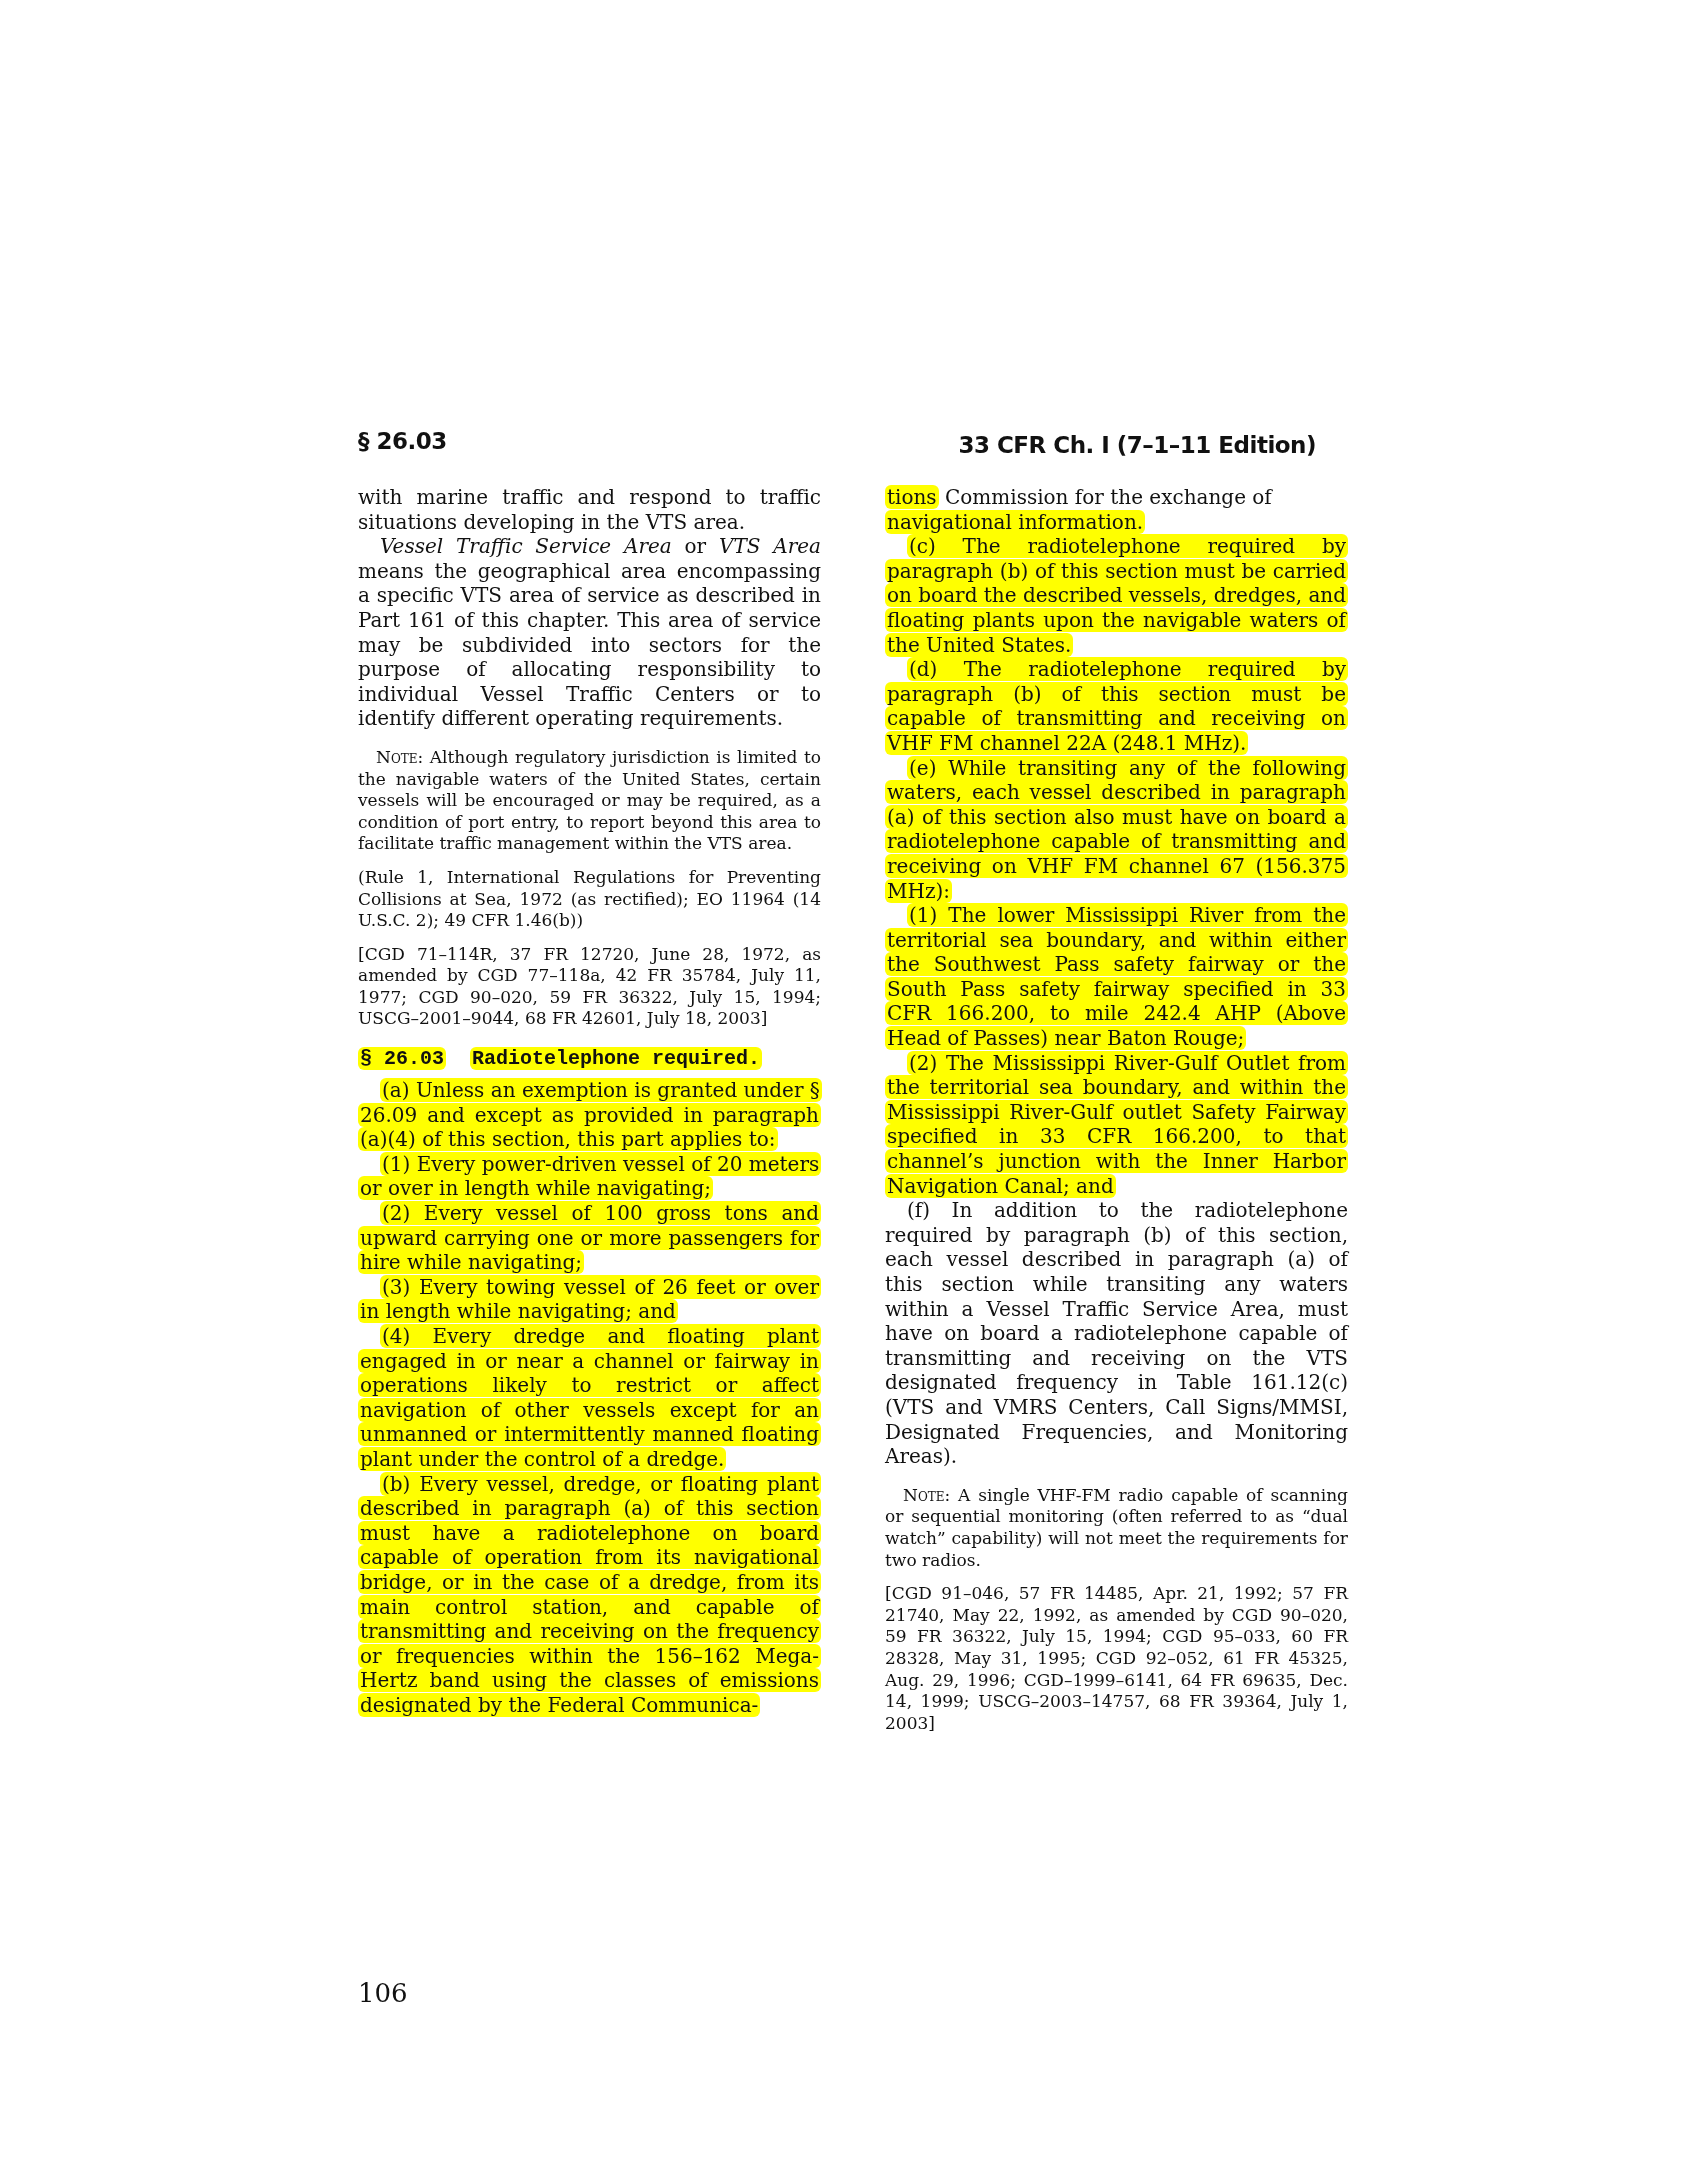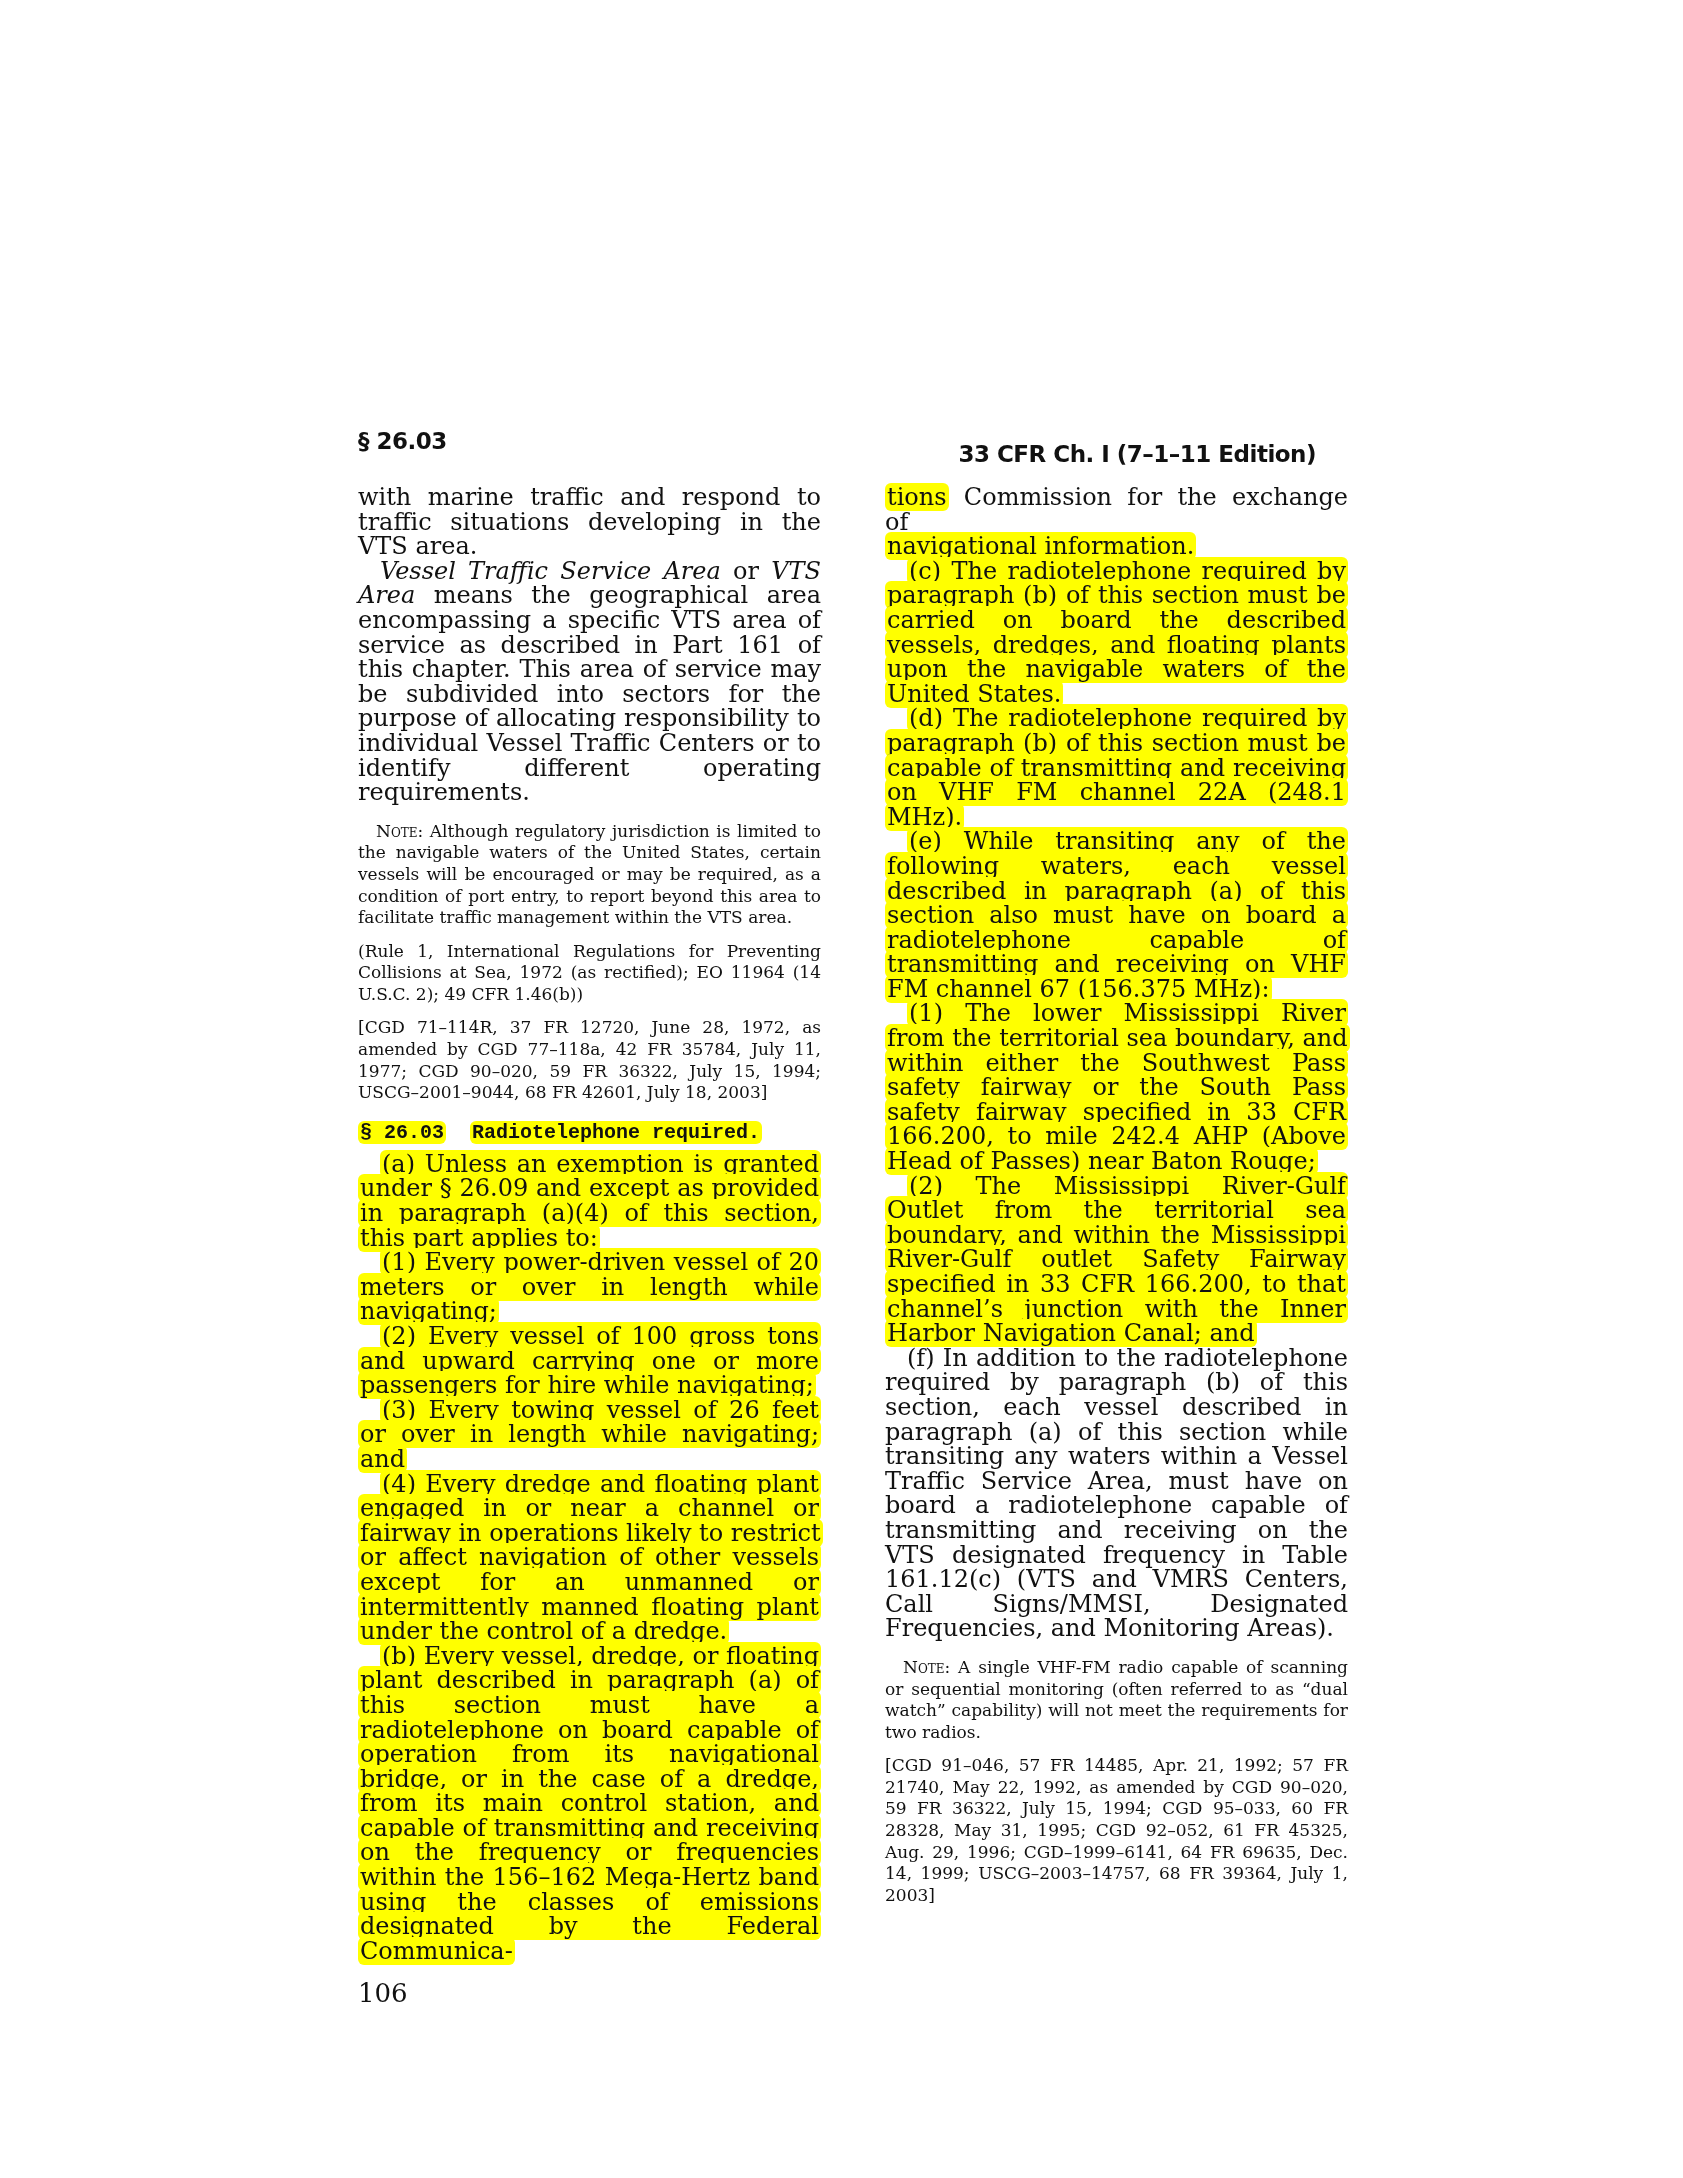--- a/index.html
+++ b/index.html
@@ -1,26 +1,26 @@
 <!DOCTYPE html>
 <html><head>
 <meta charset="utf-8">
 <style>
   html, body { margin: 0; padding: 0; background: #ffffff; }
   body { width: 1683px; height: 2178px; position: relative; overflow: hidden;
          font-family: "DejaVu Serif", "Liberation Serif", serif; color: #111; }
   .page { position: absolute; left: 358px; top: 428px; width: 958px; }
   .running-head { position: relative; height: 34px; font-family: "DejaVu Sans", "Liberation Sans", sans-serif; font-weight: bold; font-size: 23px; letter-spacing: -0.5px; }
   .rh-left { position: absolute; left: 0; top: 0; }
-  .rh-right { position: absolute; right: 0; top: 13px; }
+  .rh-right { position: absolute; right: 0; top: 4px; }
   .cols { position: absolute; top: 57px; left: 0; width: 958px; }
   .col { position: absolute; top: 0; width: 463px; }
   .col.left { left: 0; }
   .col.right { left: 495px; margin-left: 32px; }
-  .p { font-size: 24px; line-height: 24.6px; text-align: justify; margin: 0; text-indent: 0; }
+  .p { font-size: 20px; line-height: 24.6px; text-align: justify; margin: 0; text-indent: 0; }
   .p.indent { text-indent: 22px; }
   .small { font-size: 17px; line-height: 21.6px; text-align: justify; margin: 0; }
   .gap { height: 16px; }
   .gap-s { height: 12px; }
   .hl { background: #ffff00; border-radius: 6px; box-decoration-break: clone; -webkit-box-decoration-break: clone; padding: 0 2px; }
   .sc { font-variant: small-caps; }
   .sec-head { font-weight: bold; font-size: 20px; line-height: 26px; margin: 0; font-family: Liberation Mono, monospace; }
   em { font-style: italic; }
   .folio { position: absolute; left: 0; width: 958px; top: 1550px; font-size: 26px; }
 </style>

